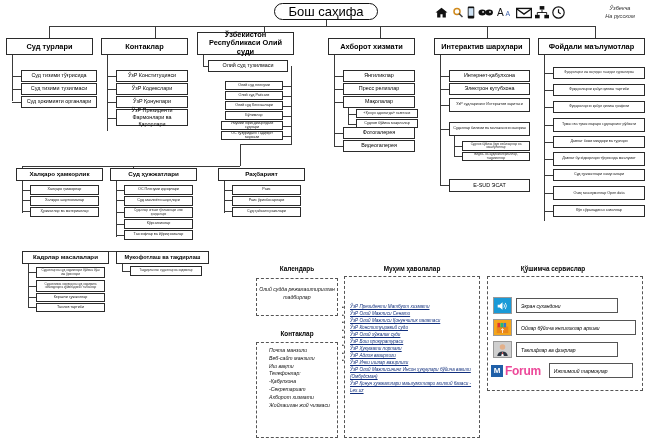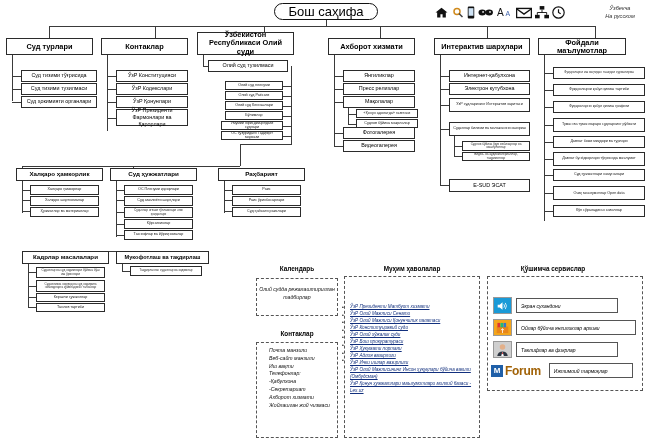--- a/index.html
+++ b/index.html
@@ -33,21 +33,21 @@
   .ital{font-style:italic;font-size:5.2px;line-height:1.5;text-align:center;color:#111;}
   .ital.l{text-align:left;}
   .lnk{font-size:4.6px;font-style:italic;color:#12307e;text-decoration:underline;line-height:1.52;display:block;}
   .bul{font-size:5px;line-height:1.52;}
 
   
   .srow{position:absolute;display:flex;align-items:center;gap:4px;}
   .sico{width:17px;height:15px;border:1px solid #999;display:flex;align-items:center;justify-content:center;font-size:9px;color:#fff;}
   .sbox{border:1px solid #555;background:#fff;height:13px;display:flex;align-items:center;
         padding:0 4px;font-size:5px;font-style:italic;white-space:nowrap;}
-  .forum{font-weight:bold;font-size:12px;color:#a16207;letter-spacing:-.3px;}
+  .forum{font-weight:bold;font-size:12px;color:#ec4899;letter-spacing:-.3px;}
 </style>
 </head>
 <body>
 
 <div class="box root" style="left:274px;top:3px;width:104px;height:17px;">Бош саҳифа</div>
 
 <div class="icons" style="left:434px;top:6px;">
   <span>
     <svg width="15" height="13" viewBox="0 0 24 24">
         <path fill="#111" d="M12 3 1 12h3v9h6v-6h4v6h6v-9h3z"></path>
@@ -184,21 +184,21 @@
 <div class="box lv2" style="left:449px;top:83px;width:81px;height:12px;">Электрон кутубхона</div>
 <div class="box lv3" style="left:449px;top:98px;width:81px;height:14px;">ЎзР судларининг Интерактив харитаси</div>
 <div class="box lv3" style="left:449px;top:122px;width:81px;height:14px;">Судьялар билими ва малакасини ошириш</div>
 <div class="ln v" style="left:454px;top:136px;height:20px;"></div>
 <div class="ln h" style="left:454px;top:146px;width:8px;"></div>
 <div class="ln h" style="left:454px;top:156px;width:8px;"></div>
 <div class="box lv4" style="left:462px;top:141px;width:68px;height:10px;">Судлов бўйича ўқув вебинарлар ва машғулотлар</div>
 <div class="box lv4" style="left:462px;top:152px;width:68px;height:9px;">Видео- ва аудиоматериаллар, тақдимотлар</div>
 <div class="box lv2" style="left:449px;top:179px;width:81px;height:13px;">E-SUD ЭСАТ</div>
 
-<div class="box hd" style="left:538px;top:38px;width:88px;height:17px;">Фойдали маълумотлар</div>
+<div class="box hd" style="left:538px;top:38px;width:107px;height:17px;">Фойдали маълумотлар</div>
 <div class="ln v" style="left:544px;top:55px;height:166px;"></div>
 <div class="ln h" style="left:544px;top:73px;width:9px;"></div>
 <div class="ln h" style="left:544px;top:90px;width:9px;"></div>
 <div class="ln h" style="left:544px;top:107px;width:9px;"></div>
 <div class="ln h" style="left:544px;top:125px;width:9px;"></div>
 <div class="ln h" style="left:544px;top:142px;width:9px;"></div>
 <div class="ln h" style="left:544px;top:159px;width:9px;"></div>
 <div class="ln h" style="left:544px;top:175px;width:9px;"></div>
 <div class="ln h" style="left:544px;top:193px;width:9px;"></div>
 <div class="ln h" style="left:544px;top:211px;width:9px;"></div>

